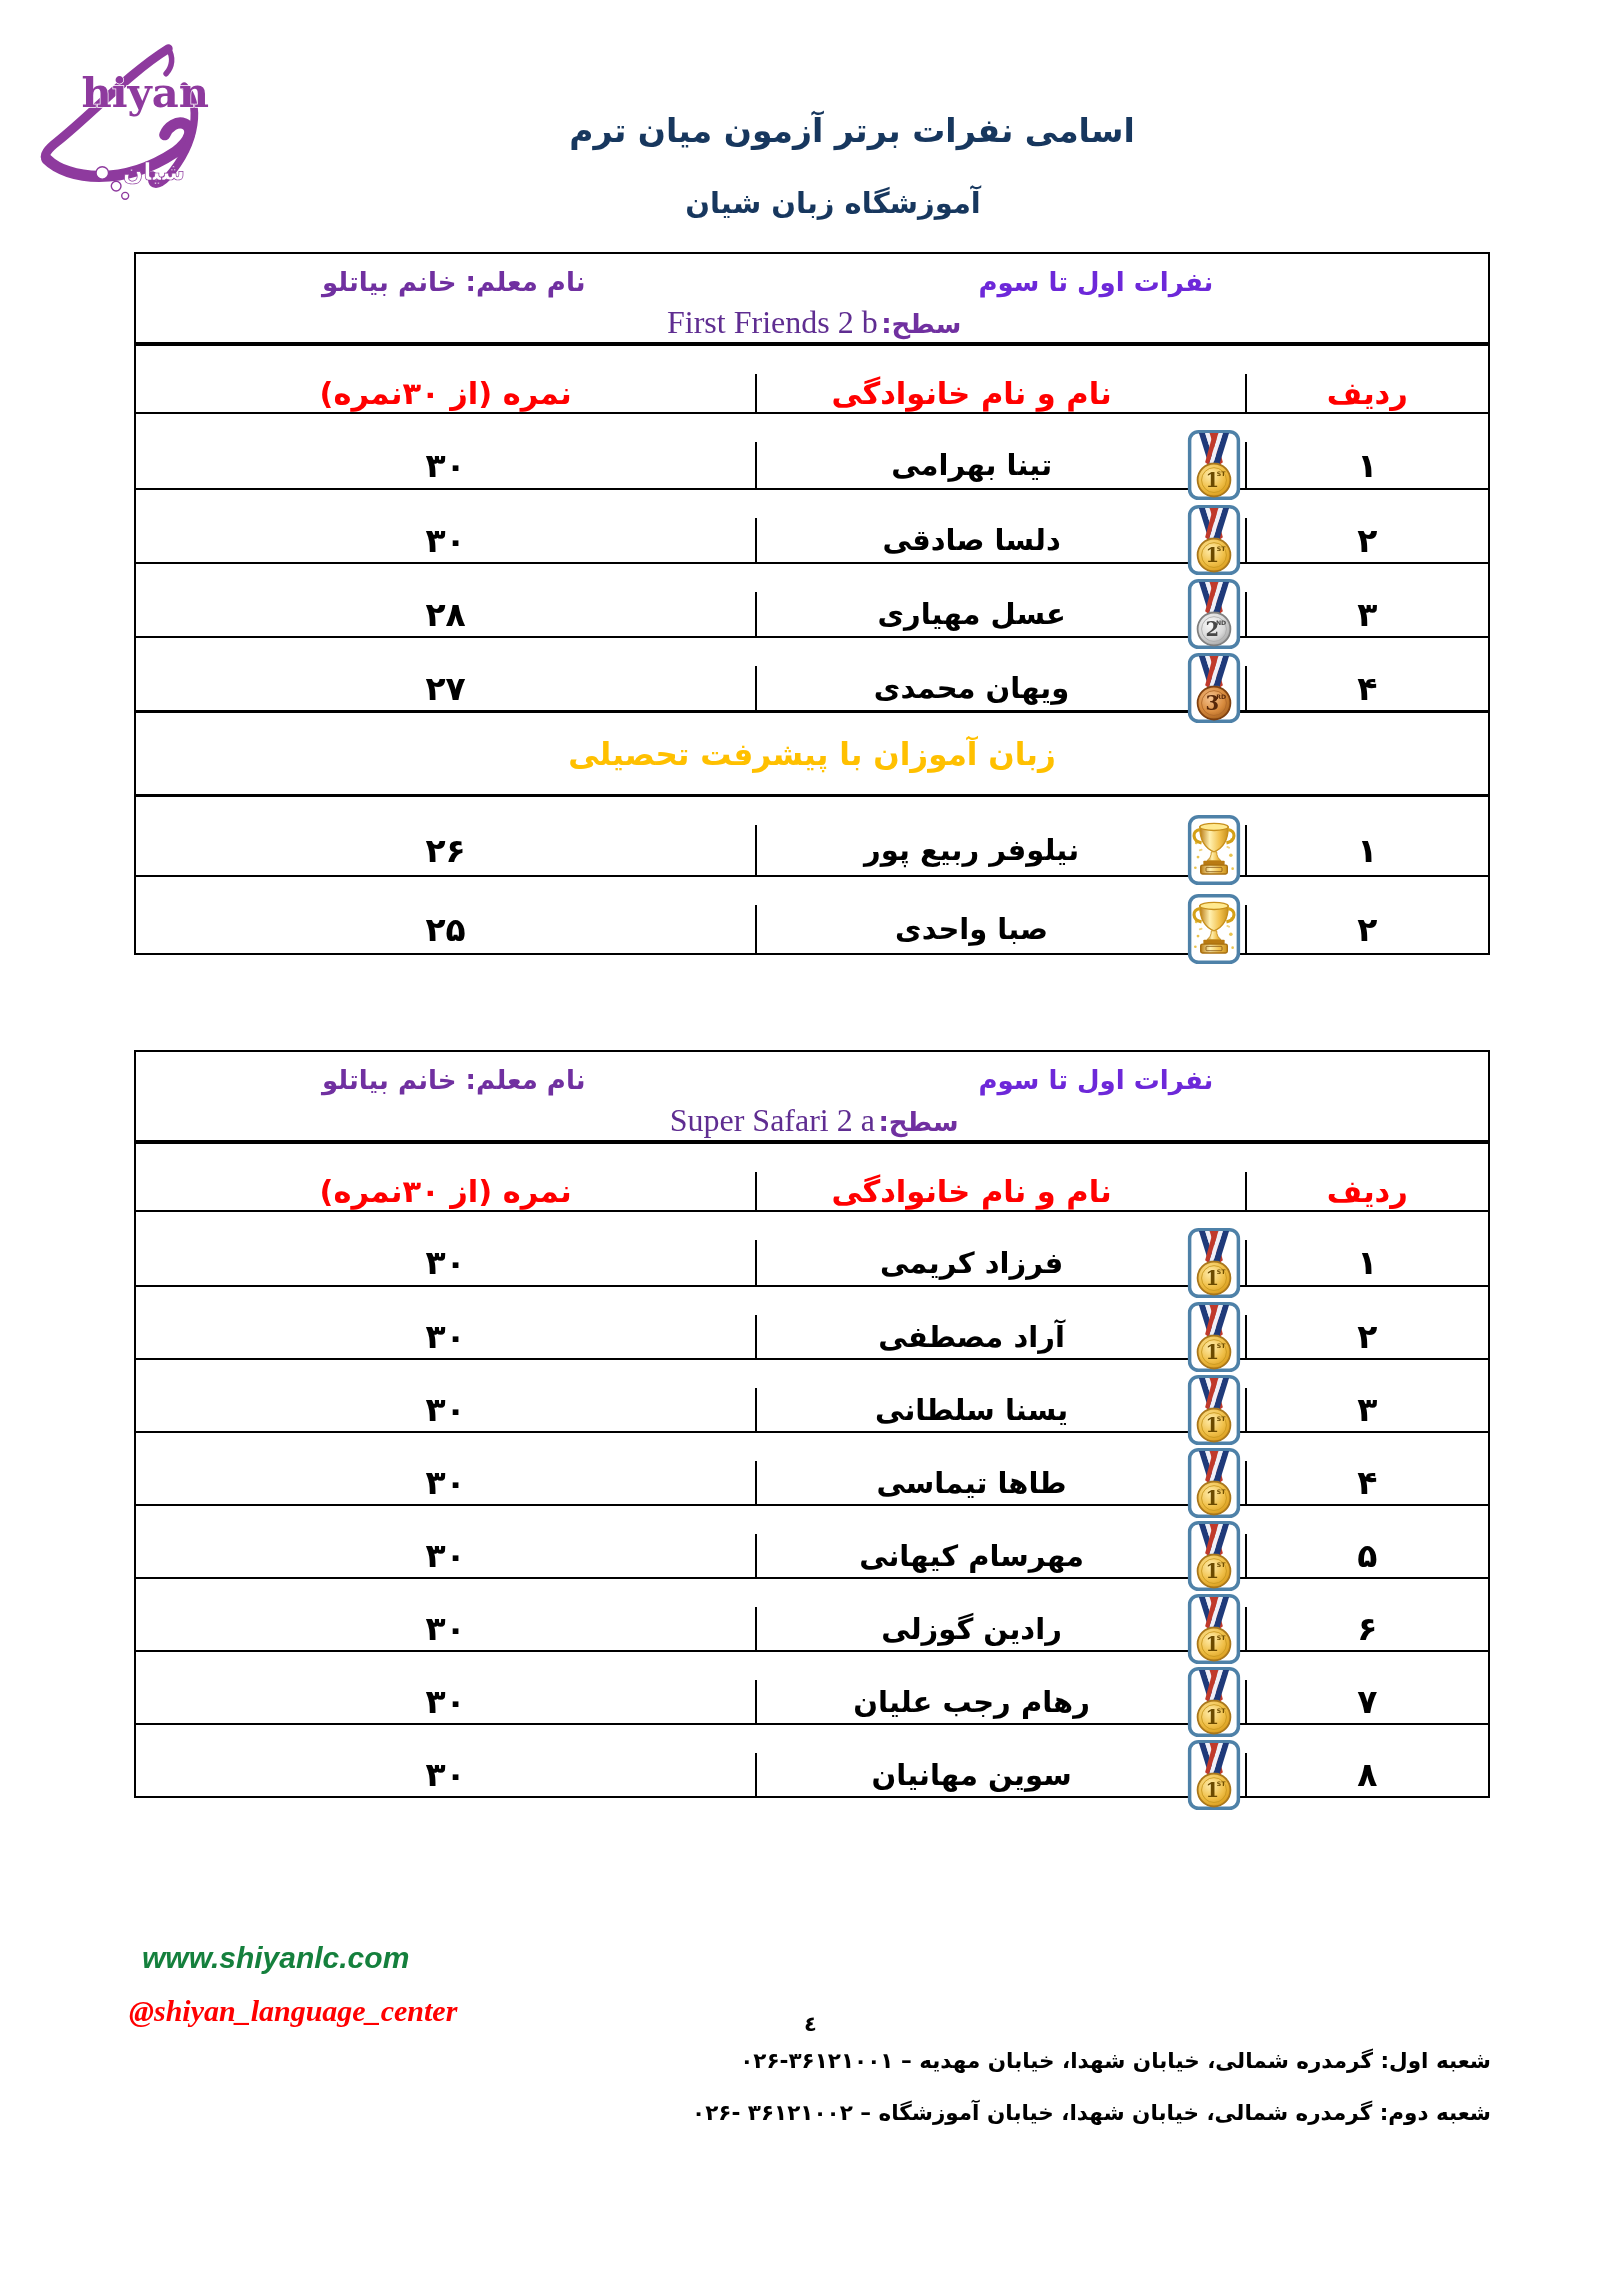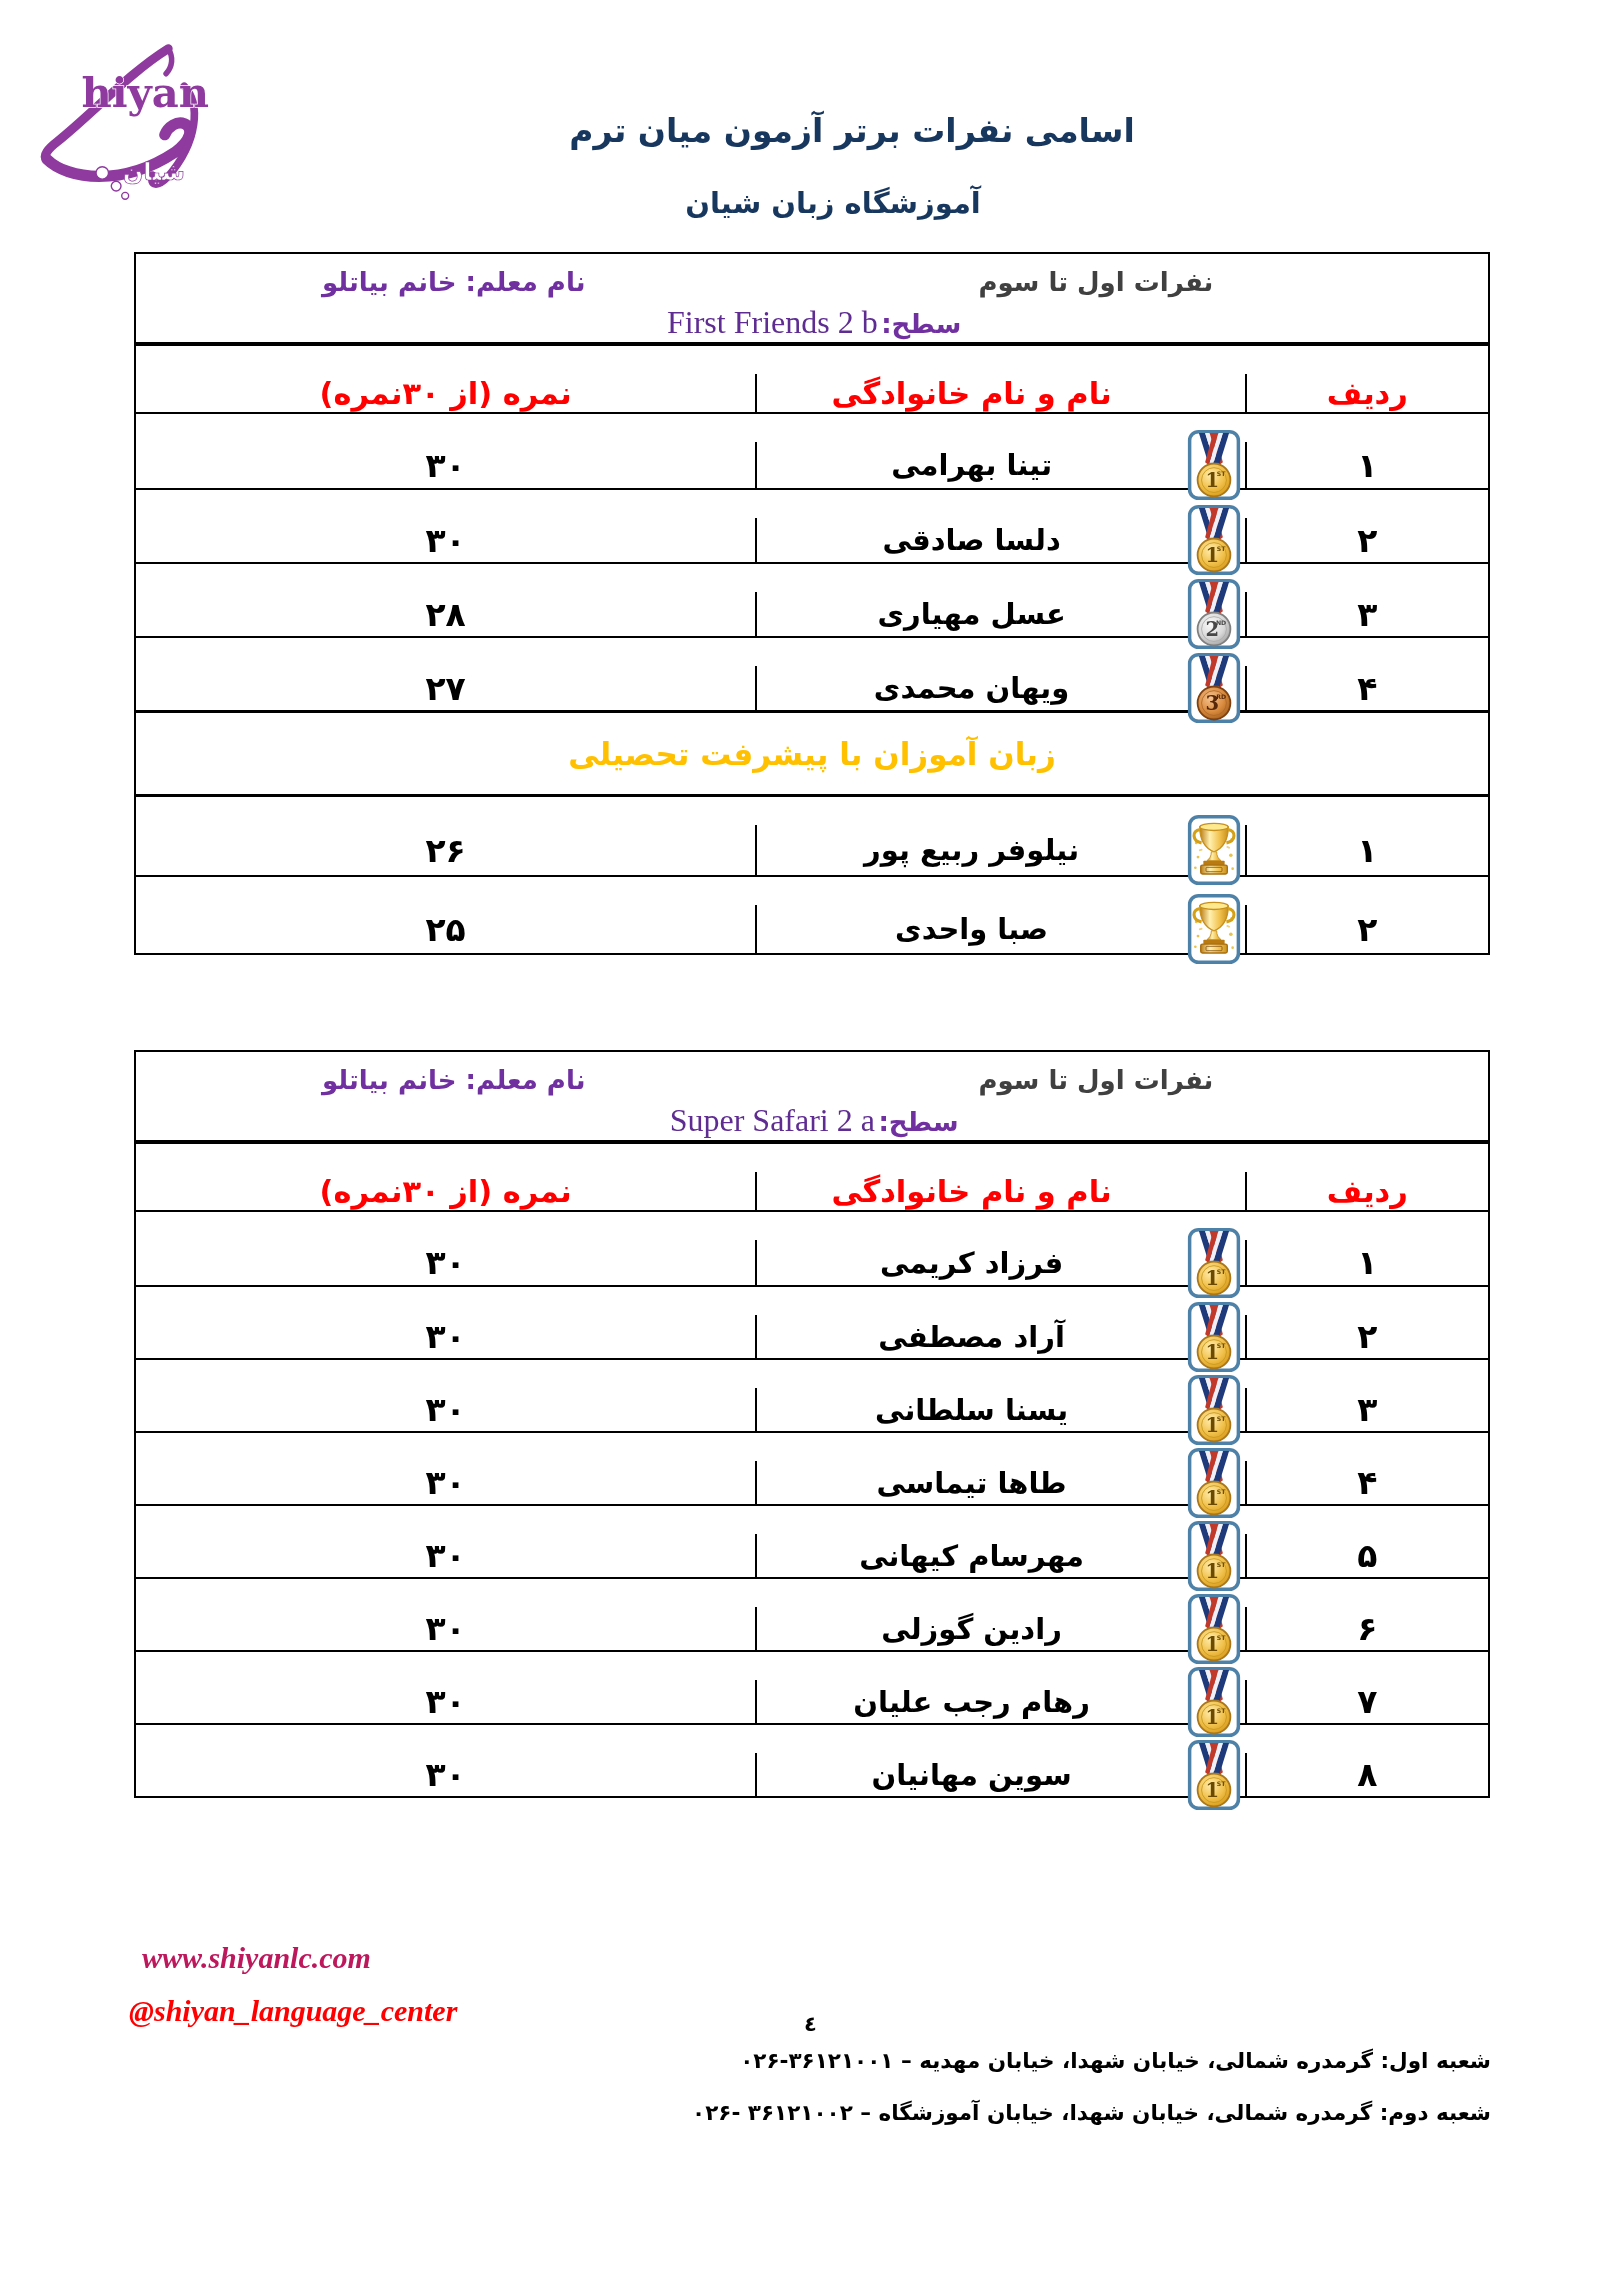--- a/index.html
+++ b/index.html
@@ -25,21 +25,21 @@
   
   .tbl{
     position:absolute;left:134px;width:1356px;
     border:2.8px solid #000;background:#fff;direction:rtl;
   }
   .tbl-1{top:252px;}
   .tbl-2{top:1050px;}
   .thead{position:relative;height:92px;border-bottom:4.2px solid #000;}
   .grp-title{
     position:absolute;top:12.5px;left:71%;transform:translateX(-50%);
-    color:#404040;font-size:26px;font-weight:bold;white-space:nowrap;
+    color:#6d28d9;font-size:26px;font-weight:bold;white-space:nowrap;
   }
   .teacher{
     position:absolute;top:12.5px;left:23.5%;transform:translateX(-50%);
     color:#7030A0;font-size:26px;font-weight:bold;white-space:nowrap;
   }
   .level{
     position:absolute;top:50px;left:50%;transform:translateX(-50%);
     white-space:nowrap;direction:rtl;
   }
   .lvl-fa{color:#7030A0;font-size:26px;font-weight:bold;}
@@ -67,22 +67,22 @@
   }
   .medal svg{width:54px;height:71px;display:block;}
   .subhead{
     height:87px;border-top:3.5px solid #000;border-bottom:3.5px solid #000;
     display:flex;align-items:center;justify-content:center;
     color:#FFC000;font-size:31px;font-weight:bold;
   }
   
   .site{
     position:absolute;left:142px;top:1941px;
-    color:#be185d;font-size:30px;font-weight:bold;font-style:italic;
-    font-family:Liberation Serif, serif;white-space:nowrap;
+    color:#15803d;font-size:30px;font-weight:bold;font-style:italic;
+    font-family:Liberation Sans, sans-serif;white-space:nowrap;
   }
   .insta{
     position:absolute;left:129px;top:1994px;
     color:#FF0000;font-size:30px;font-weight:bold;font-style:italic;
     font-family:"Liberation Serif","DejaVu Serif",serif;white-space:nowrap;
   }
   .pagenum{
     position:absolute;left:804px;top:2012px;
     color:#000;font-size:21px;font-weight:bold;
   }

